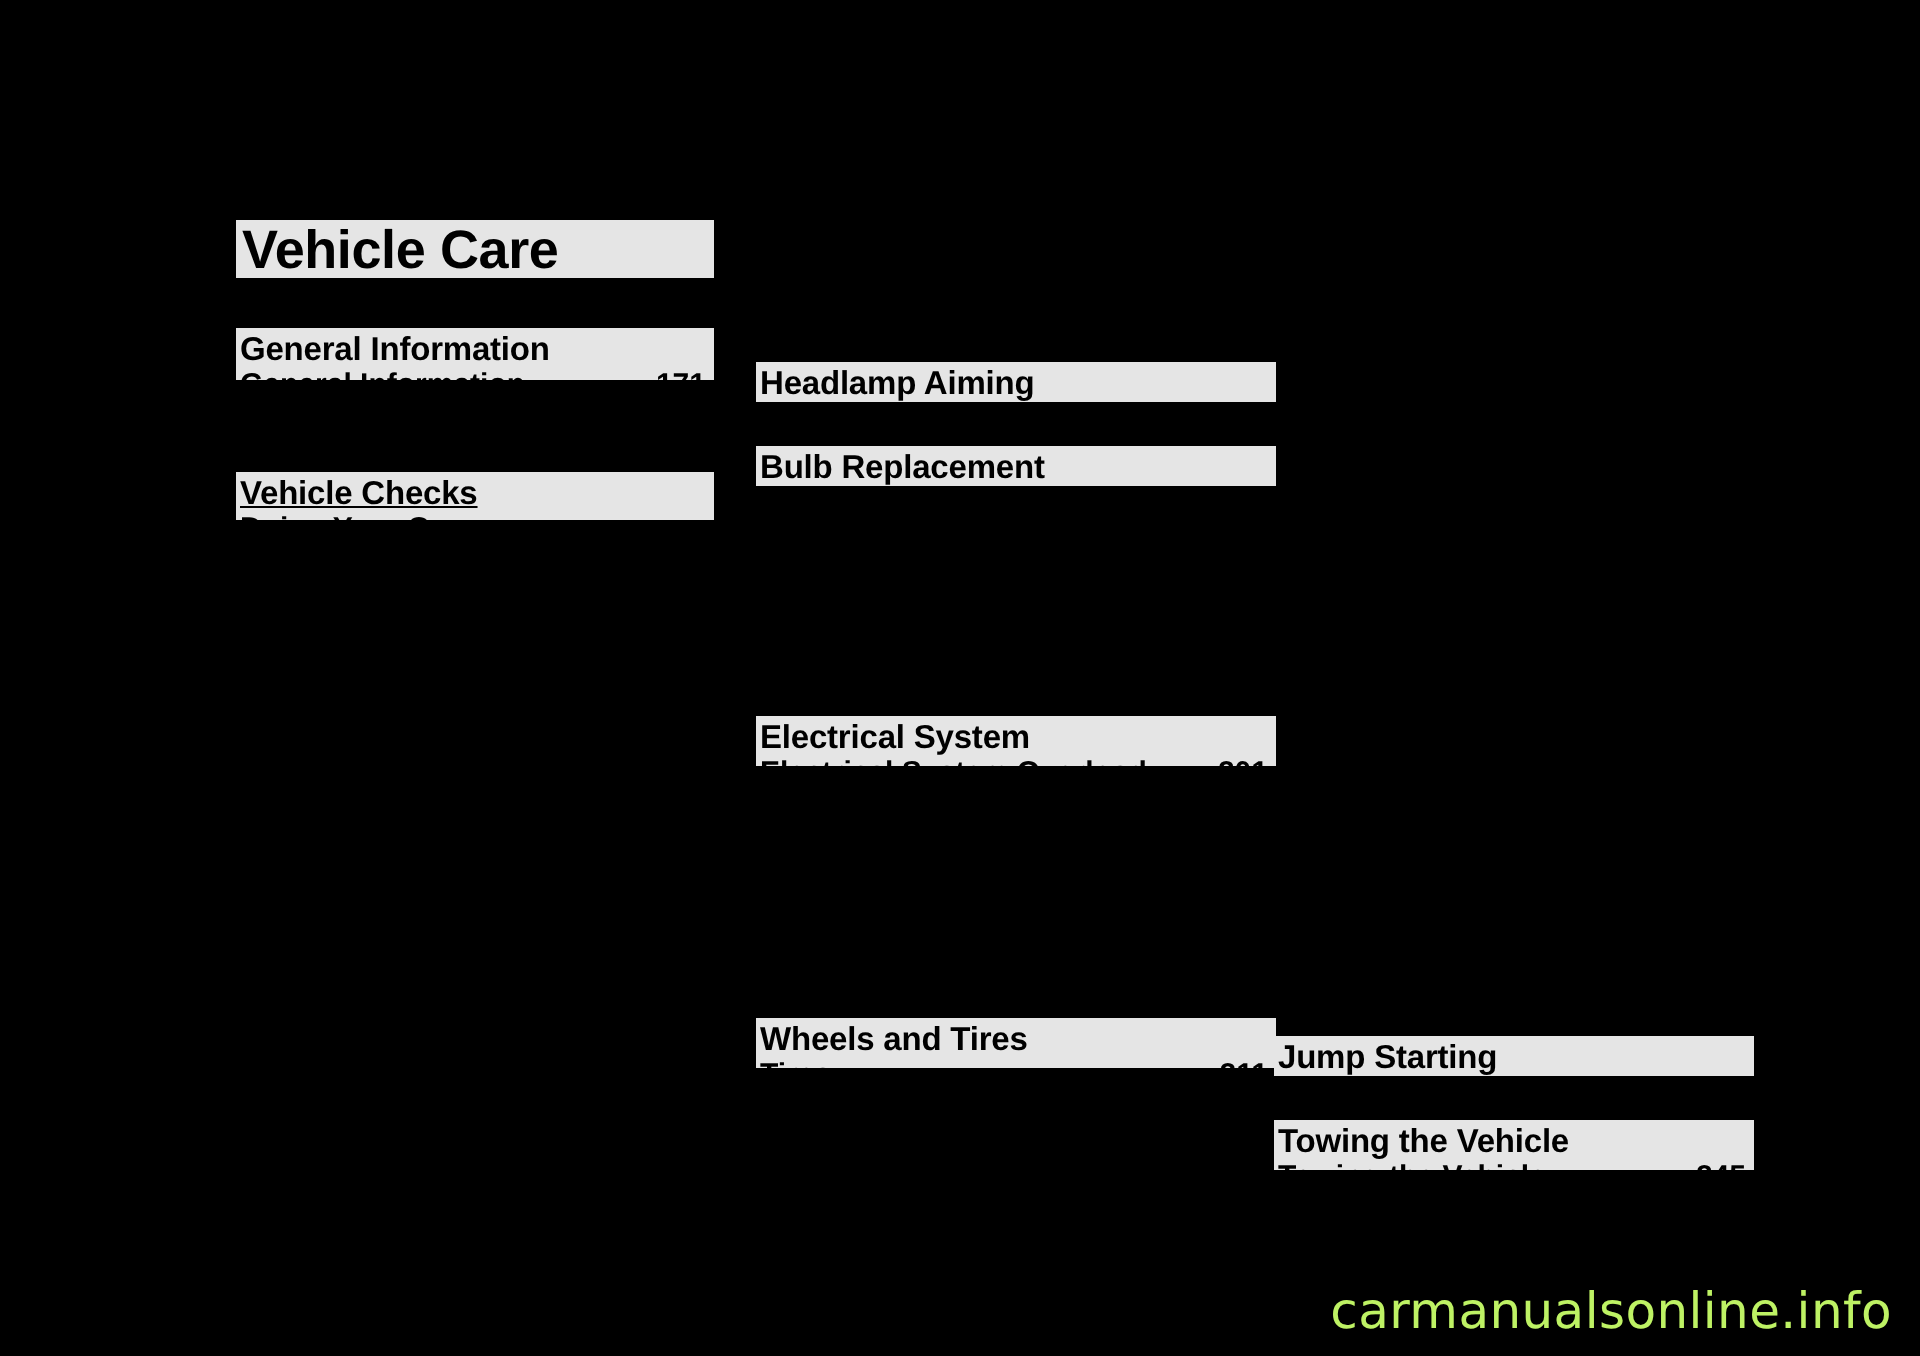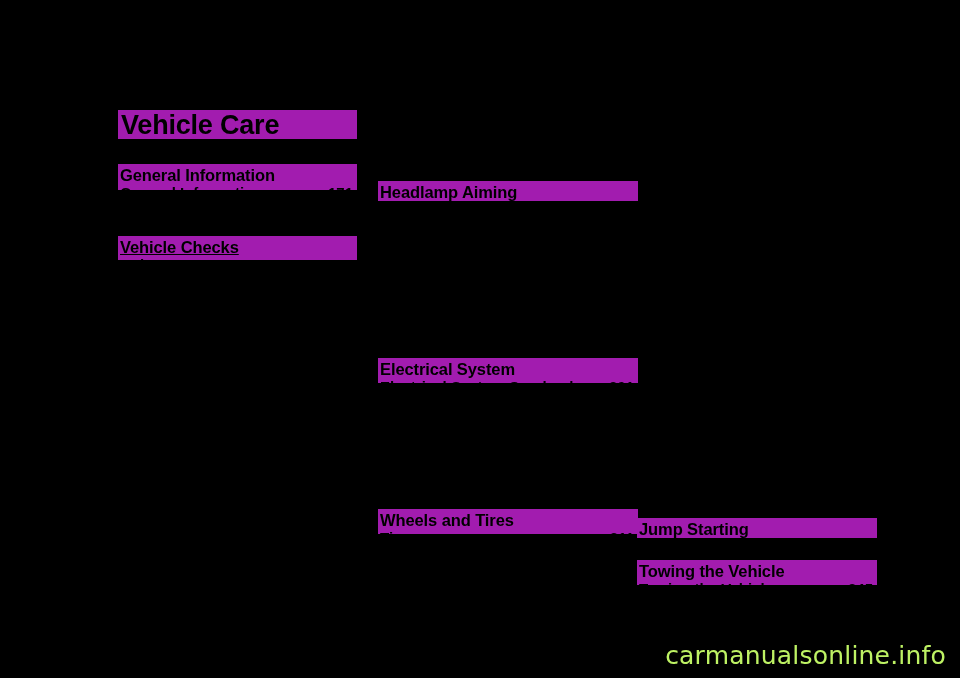--- a/index.html
+++ b/index.html
@@ -18,21 +18,21 @@
 
   .page {
     position: absolute;
     inset: 0;
     background: #000000;
   }
 
   
   .hl {
     position: absolute;
-    background: #a21caf;
+    background: #e5e5e5;
     color: #000000;
     box-sizing: border-box;
     overflow: hidden;
     white-space: nowrap;
   }
 
   .hl-title {
     font-size: 27px;
     font-weight: bold;
     letter-spacing: -0.2px;
@@ -94,20 +94,21 @@
 
   <div class="hl hl-heading col-a" style="top:236px; height:20px;text-decoration:underline;">Vehicle Checks</div>
 
   <div class="hl hl-sub col-a" style="top:256px; height:4px;">
     <span class="sub-label">Doing Your Own</span>
     <span class="sub-page"></span>
   </div>
 
   <div class="hl hl-heading col-b" style="top:181px; height:20px;">Headlamp Aiming</div>
 
+  <div class="hl hl-heading col-b" style="top:223px; height:20px;">Bulb Replacement</div>
 
   <div class="hl hl-heading col-b" style="top:358px; height:20px;">Electrical System</div>
 
   <div class="hl hl-sub col-b" style="top:378px; height:5px;">
     <span class="sub-label">Electrical System Overload</span>
     <span class="sub-page">201</span>
   </div>
 
   <div class="hl hl-heading col-b" style="top:509px; height:20px;">Wheels and Tires</div>
 

